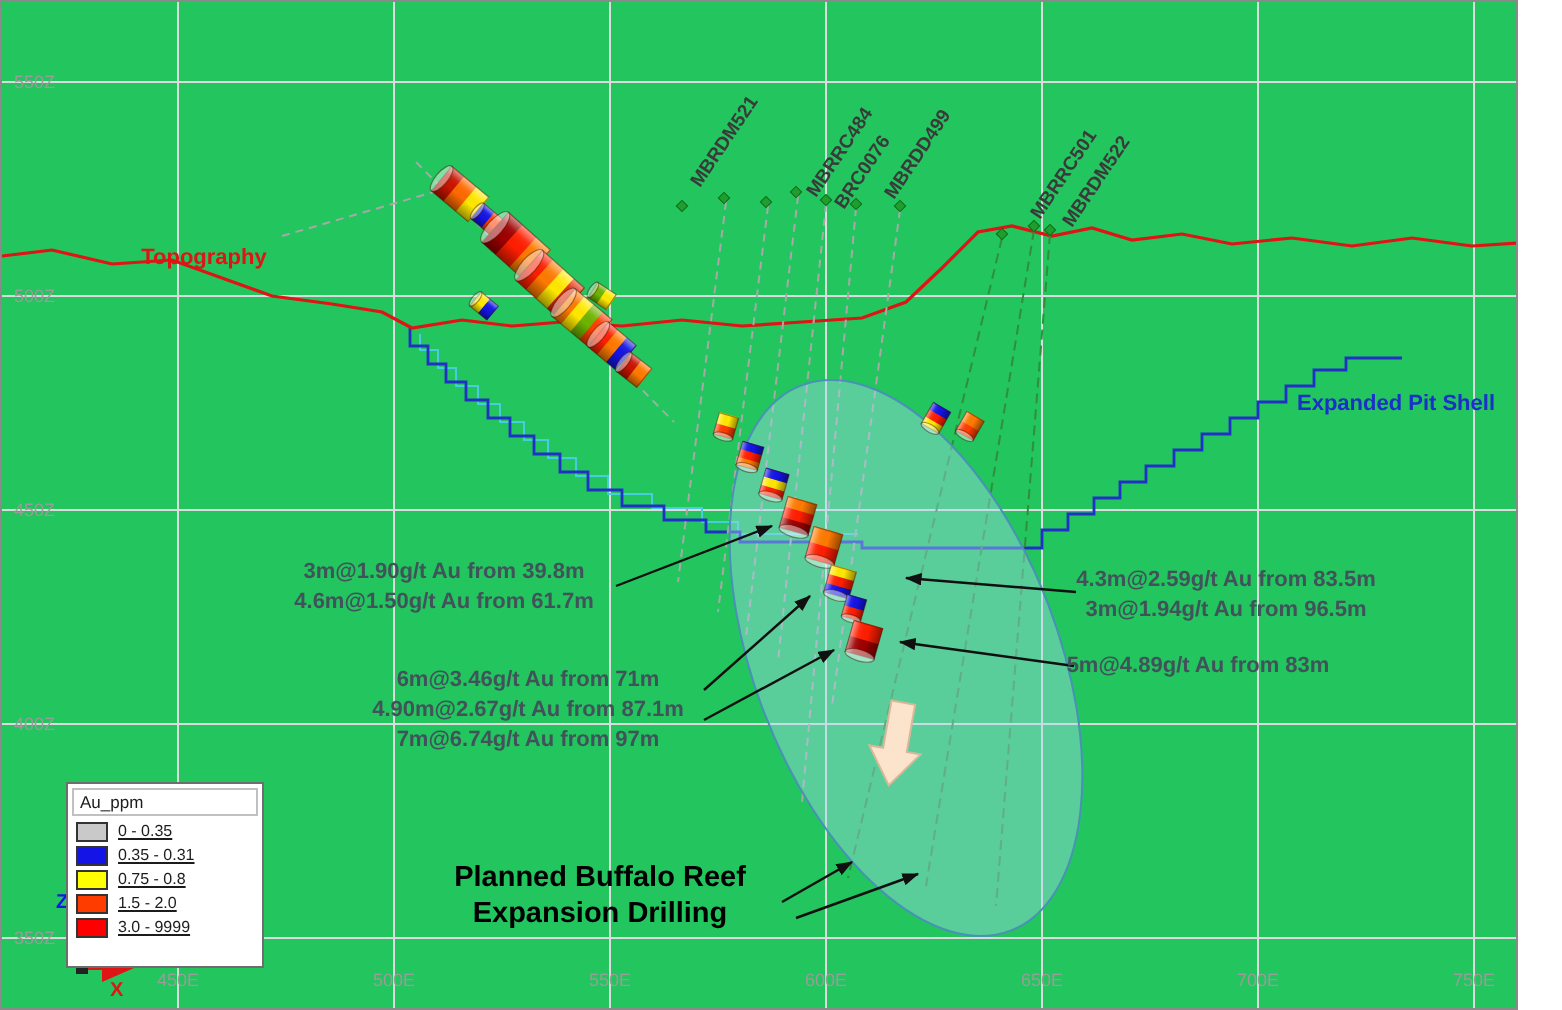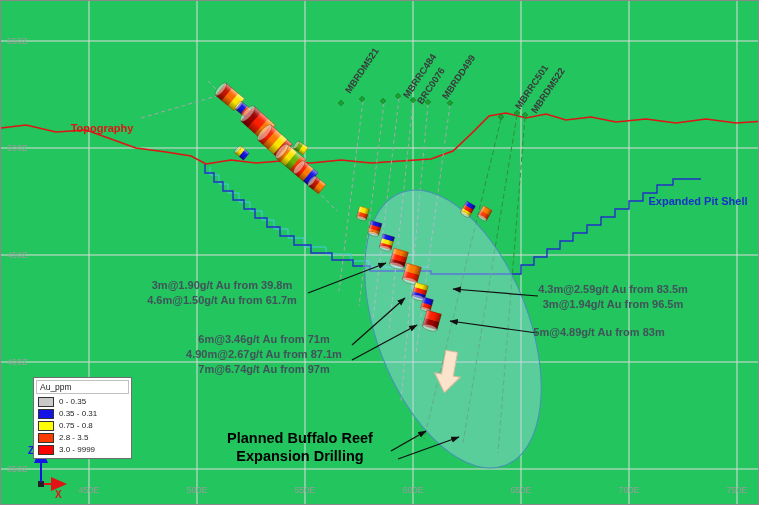--- a/index.html
+++ b/index.html
@@ -10,25 +10,25 @@
   }
   .stage svg{position:absolute;left:0;top:0;}
   svg text{font-family:"Liberation Sans",sans-serif;}
   .axis-lab{font-size:9px;fill:#9b9b9b;}
   .dh-lab{font-size:9.5px;font-weight:700;fill:#3a3a3a;}
   .ann{font-size:11px;font-weight:700;fill:#41525a;}
   .planned{font-size:14.5px;font-weight:700;fill:#000000;}
   .topo-lab{font-size:11px;font-weight:600;fill:#e01414;}
   .pit-lab{font-size:11px;font-weight:600;fill:#1a30c8;}
   .legend{
-    position:absolute;left:32px;top:376px;width:97px;background:#ffffff;
-    border:1px solid #6e6e6e;font-size:8px;color:#1c1c1c;z-index:5;padding-bottom:2px;
+    position:absolute;left:32px;top:390px;width:97px;background:#ffffff;
+    border:1px solid #6e6e6e;font-size:8px;color:#1c1c1c;z-index:5;padding-bottom:13px;
   }
   .legend-title{border:1px solid #c0c0c0;margin:2px;padding:1px 3px;font-size:8.5px;}
-  .legend-row{display:flex;align-items:flex-end;padding:1px 4px;line-height:10px;}
+  .legend-row{display:flex;align-items:flex-end;padding:1px 4px;line-height:10px;text-decoration:underline;}
   .swatch{width:14px;height:8px;border:1px solid #333;margin-right:5px;flex:0 0 auto;}
 </style>
 </head>
 <body>
 
 <div class="stage">
 
 <svg id="scene" width="781" height="505" viewBox="0 0 781 505">
   <defs>
     <marker id="ah" markerWidth="8" markerHeight="7" refX="6.5" refY="2.6" orient="auto">
@@ -297,21 +297,21 @@
   <div class="legend-row">
     <span class="swatch" style="background: rgb(20, 20, 230);"></span>
     <span>0.35 - 0.31</span>
   </div>
   <div class="legend-row">
     <span class="swatch" style="background: rgb(255, 255, 0);"></span>
     <span>0.75 - 0.8</span>
   </div>
   <div class="legend-row">
     <span class="swatch" style="background: rgb(255, 60, 0);"></span>
-    <span>2.8 - 3.5</span>
+    <span>1.5 - 2.0</span>
   </div>
   <div class="legend-row">
     <span class="swatch" style="background: rgb(255, 0, 0);"></span>
     <span>3.0 - 9999</span>
   </div>
 </div>
 
 </div>
 
 </body></html>

